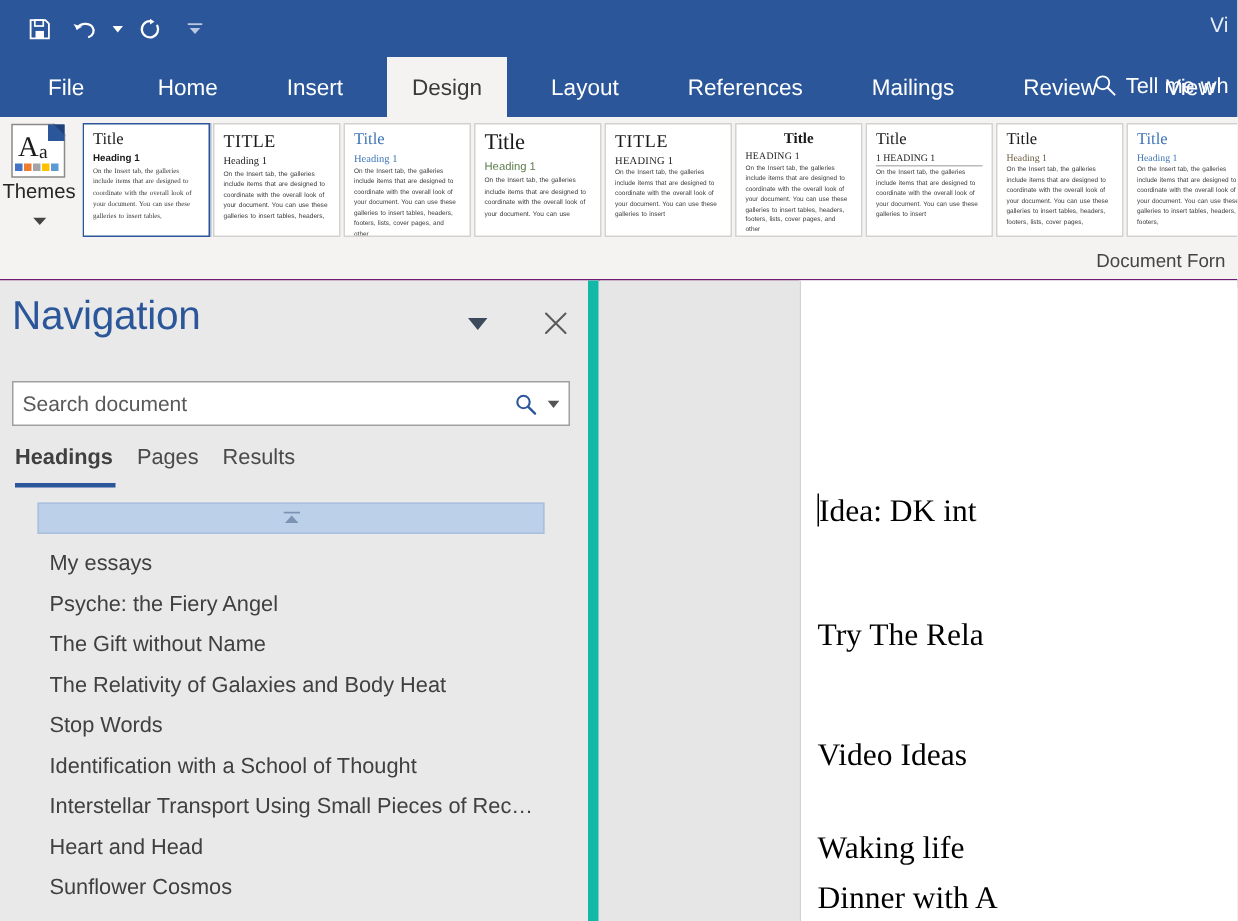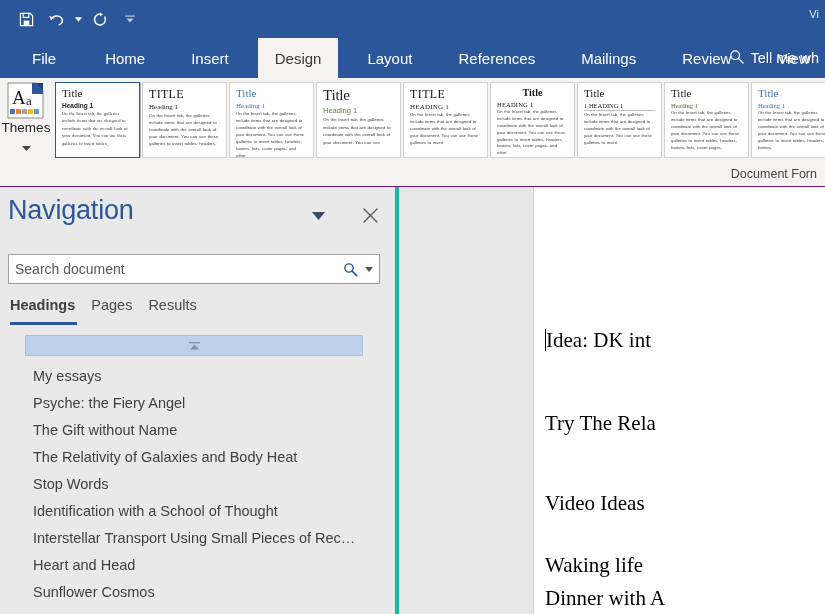--- a/index.html
+++ b/index.html
@@ -43,21 +43,21 @@
     width: 12px; height: 28px;
     display: flex;
     align-items: center;
     justify-content: center;
     cursor: pointer;
   }
   .win-title {
     position: absolute;
     right: 6px; top: 8px;
     color: #e8eef7;
-    font-size: 11px;
+    font-size: 14px;
     letter-spacing: .1px;
     white-space: nowrap;
     overflow: hidden;
   }
 
   
   .tabbar {
     position: absolute;
     left: 0; top: 38px;
     width: 825px; height: 40px;
@@ -228,21 +228,21 @@
     width: 825px; height: 427px;
     background: #e6e6e6;
   }
 
   
   .navpane {
     position: absolute;
     left: 0; top: 0;
     width: 399px; height: 427px;
     background: #e9e9e9;
-    border-right: 4px solid #14b8a6;
+    border-right: 7px solid #14b8a6;
     box-sizing: border-box;
   }
   .nav-header {
     position: absolute;
     left: 0; top: 6px;
     width: 399px; height: 42px;
   }
   .nav-title {
     position: absolute;
     left: 8px; top: 2px;

